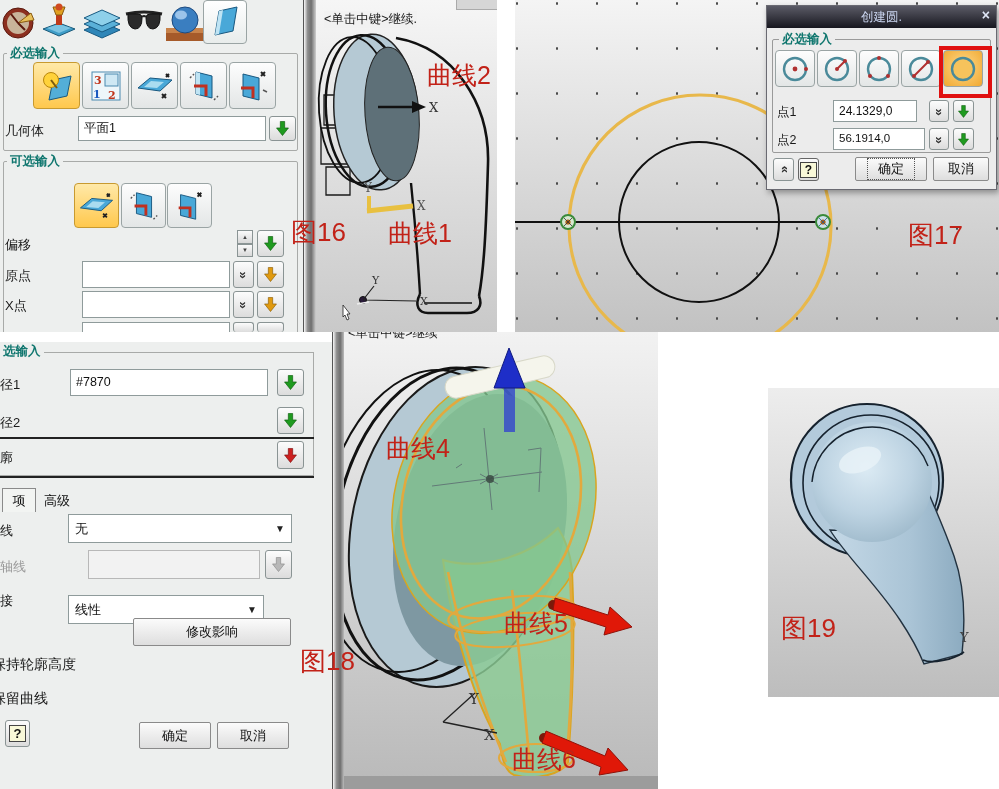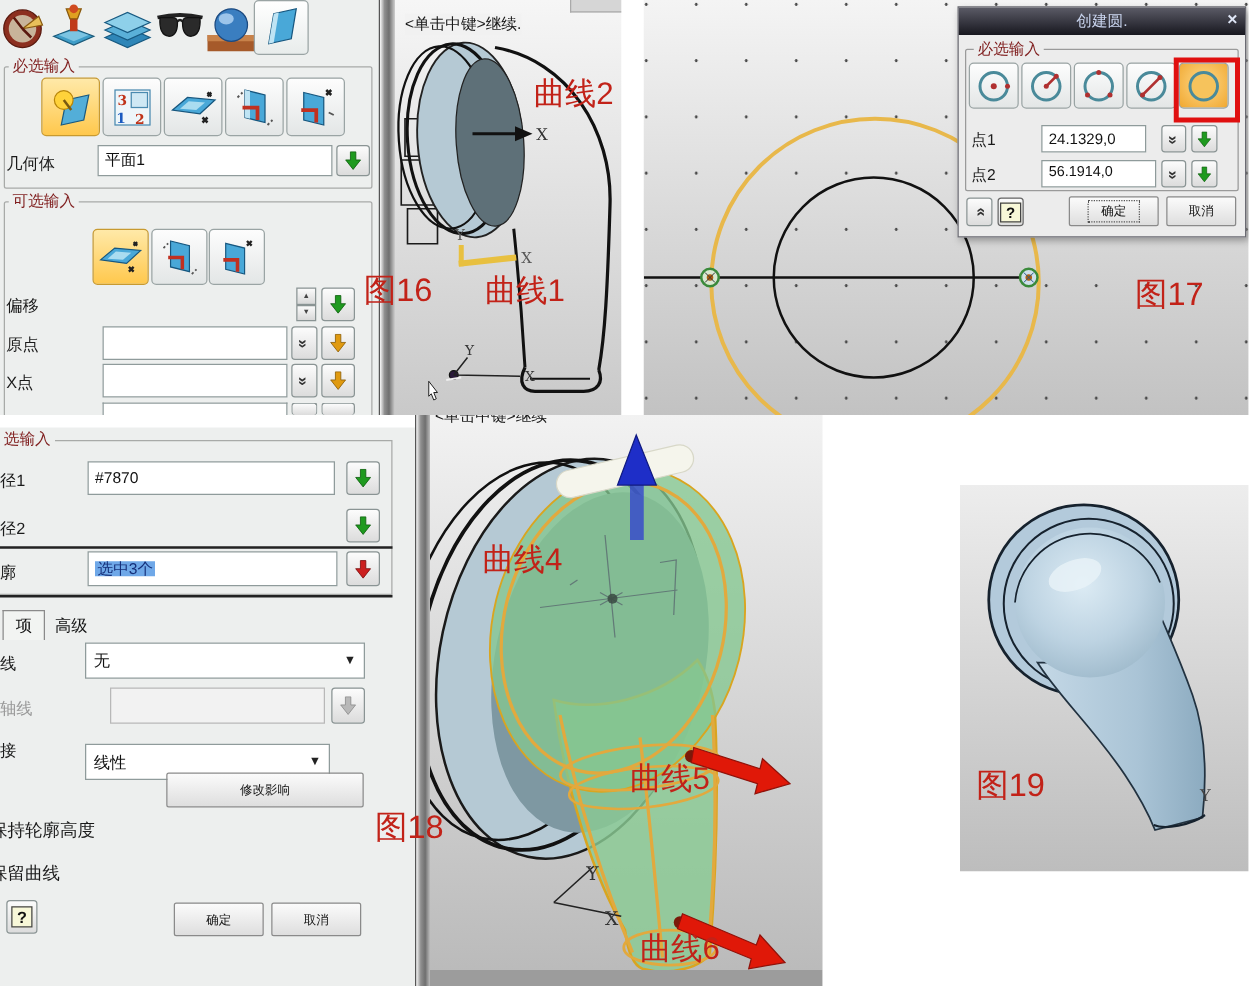--- a/index.html
+++ b/index.html
@@ -3,28 +3,28 @@
 <meta charset="utf-8">
 <style>
   html,body{margin:0;padding:0;background:#fff;}
   #screen{position:relative;width:999px;height:789px;background:#fff;overflow:hidden;
           font-family:"Liberation Sans","DejaVu Sans",sans-serif;font-size:13px;color:#111;}
   .abs{position:absolute;}
   .panel{position:absolute;background:#edefee;}
   .view{position:absolute;background:linear-gradient(#f6f6f6, #c9c9c9);}
   .vdivider{position:absolute;width:12px;background:linear-gradient(90deg,#fafafa,#8f8f8f 30%,#6f6f6f 60%,#cfcfcf);border-left:1px solid #555;border-right:1px solid #999;}
   .grpbox{position:absolute;border:1px solid #a8aaa8;border-radius:2px;}
-  .grplabel{position:absolute;background:#edefee;padding:0 3px;font-size:12.5px;color:#7f1d1d;line-height:13px;}
+  .grplabel{position:absolute;background:#edefee;padding:0 3px;font-size:12.5px;color:#0f766e;line-height:13px;font-weight:bold;}
   .rowlabel{position:absolute;font-size:13px;color:#1a1a1a;white-space:nowrap;}
   .fld{position:absolute;background:#fff;border:1px solid #8f9b9b;font-size:12.5px;line-height:1;
        display:flex;align-items:center;padding:0 5px;box-sizing:border-box;white-space:nowrap;overflow:hidden;}
   .btn{position:absolute;background:linear-gradient(#fcfcfc,#dcdcdc);border:1px solid #8a9494;border-radius:3px;
        display:flex;align-items:center;justify-content:center;box-sizing:border-box;cursor:default;}
   .pushbtn{position:absolute;background:linear-gradient(#fbfbfb,#dedede);border:1px solid #8a8a8a;border-radius:2px;
-       display:flex;align-items:center;justify-content:center;font-size:10px;box-sizing:border-box;}
+       display:flex;align-items:center;justify-content:center;font-size:13px;box-sizing:border-box;}
   .iconbtn{position:absolute;background:linear-gradient(#fdfdfd,#e3e6e6);border:1px solid #9aa4a4;border-radius:4px;
        display:flex;align-items:center;justify-content:center;box-sizing:border-box;}
   .iconbtn.active{background:linear-gradient(#ffe9a8,#ffc84d);border:1px solid #c89a30;}
   .chev2{display:inline-block;transform:rotate(90deg);font-weight:bold;font-size:13px;color:#333;letter-spacing:-1px;}
   .chevup{display:inline-block;transform:rotate(-90deg);font-weight:bold;font-size:13px;color:#333;}
   .figlabel{position:absolute;font-family:Liberation Sans, sans-serif;color:#c22218;font-size:26px;
             line-height:1.05;white-space:nowrap;z-index:40;}
   .dropdown{position:absolute;background:#fff;border:1px solid #8f9b9b;display:flex;align-items:center;
             justify-content:space-between;padding:0 6px;box-sizing:border-box;font-size:13px;}
   .ddcaret{font-size:10px;color:#222;}
@@ -355,23 +355,20 @@
 
     <div class="rowlabel" style="left:0px;top:82px;">径2</div>
     <div class="btn" style="left:277px;top:75px;width:27px;height:27px;">
       <svg width="13" height="15" viewBox="0 0 12 13">
           <path d="M4 0h4v6h3.5L6 13 .5 6H4z" fill="#1f9a1f" stroke="#0c5c0c" stroke-width=".6"></path>
         </svg>
     </div>
 
     <div class="abs" style="left:-6px;top:105px;width:320px;height:37px;border-top:2px solid #222;border-bottom:2px solid #222;"></div>
     <div class="rowlabel" style="left:0px;top:117px;">廓</div>
-    <div class="fld" style="left:70px;top:109px;width:200px;height:28px;">
-      <span class="selhl">选中3个</span>
-    </div>
     <div class="btn" style="left:277px;top:109px;width:27px;height:28px;">
       <svg width="13" height="15" viewBox="0 0 12 13">
           <path d="M4 0h4v6h3.5L6 13 .5 6H4z" fill="#cc2020" stroke="#7a0c0c" stroke-width=".6"></path>
         </svg>
     </div>
 
     <div class="tabactive" style="left:2px;top:156px;width:32px;height:23px;">项</div>
     <div class="abs" style="left:44px;top:160px;font-size:13px;">高级</div>
 
     <div class="rowlabel" style="left:0px;top:190px;">线</div>

